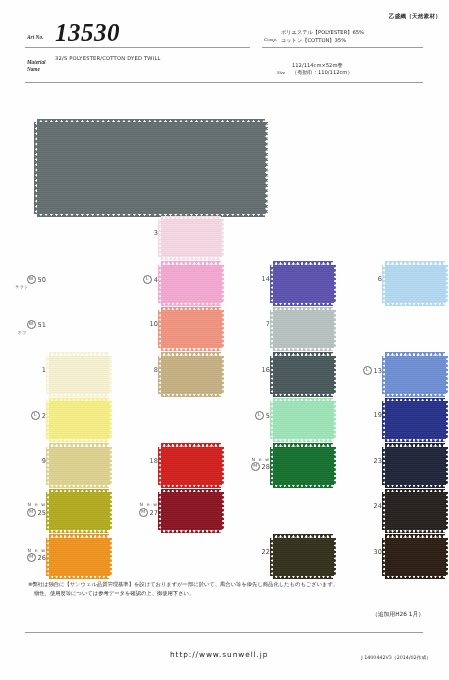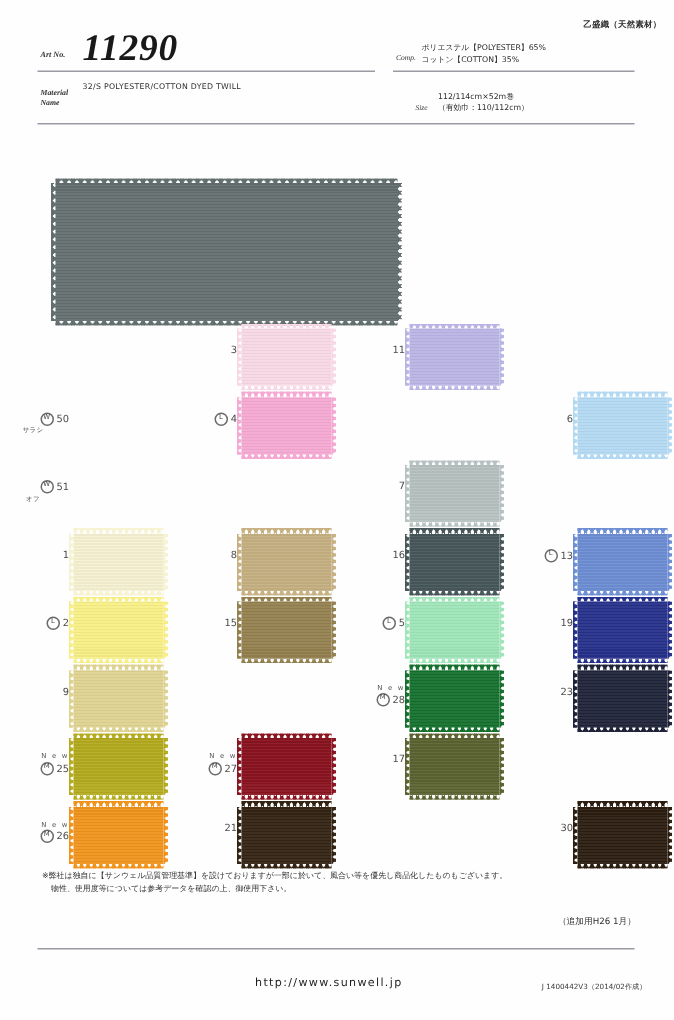--- a/index.html
+++ b/index.html
@@ -106,21 +106,21 @@
   }
 </style>
 </head>
 <body>
 
 <div class="page">
 
   <div class="hdr-tag">乙盛織（天然素材）</div>
 
   <div class="artno-label">Art No.</div>
-  <div class="artno-value">11290</div>
+  <div class="artno-value">13530</div>
   <div class="rule1"></div>
   <div class="rule-mid"></div>
 
   <div class="comp-label">Comp.</div>
   <div class="comp-lines">
     <div>ポリエステル【POLYESTER】65%</div>
     <div>コットン【COTTON】35%</div>
   </div>
 
   <div class="matname-label">
@@ -153,33 +153,20 @@
           </div>
           <div class="swwrap sw">
             <div class="body" style="background: rgb(247, 216, 228);"></div>
             <div class="zz t" style="height: 3.526px; background: linear-gradient(135deg, rgb(247, 216, 228) 50%, transparent 50%) 0px 0px / 4.3px 3.526px repeat-x, linear-gradient(-135deg, rgb(247, 216, 228) 50%, transparent 50%) 2.15px 0px / 4.3px 3.526px repeat-x;"></div>
             <div class="zz b" style="height: 3.526px; background: linear-gradient(45deg, rgb(247, 216, 228) 50%, transparent 50%) 0px 0px / 4.3px 3.526px repeat-x, linear-gradient(-45deg, rgb(247, 216, 228) 50%, transparent 50%) 2.15px 0px / 4.3px 3.526px repeat-x;"></div>
             <div class="zzv l" style="width: 3.526px; background: linear-gradient(45deg, rgb(247, 216, 228) 50%, transparent 50%) 0px 0px / 3.526px 4.3px repeat-y, linear-gradient(135deg, rgb(247, 216, 228) 50%, transparent 50%) 0px 2.15px / 3.526px 4.3px repeat-y;"></div>
             <div class="zzv r" style="width: 3.526px; background: linear-gradient(135deg, rgb(247, 216, 228) 50%, transparent 50%) 0px 0px / 3.526px 4.3px repeat-y, linear-gradient(45deg, rgb(247, 216, 228) 50%, transparent 50%) 0px 2.15px / 3.526px 4.3px repeat-y;"></div>
             <div class="body" style="background: repeating-linear-gradient(0deg, rgba(255, 255, 255, 0.055) 0px, rgba(255, 255, 255, 0.055) 1px, rgba(0, 0, 0, 0.035) 1px, rgba(0, 0, 0, 0.035) 2px);"></div>
           </div>
         </div>
-        <div class="cell" style="left: 224px;">
-          <div class="lbl">
-            <span class="row2"><span class="num">11</span></span>
-          </div>
-          <div class="swwrap sw">
-            <div class="body" style="background: rgb(185, 180, 228);"></div>
-            <div class="zz t" style="height: 3.526px; background: linear-gradient(135deg, rgb(185, 180, 228) 50%, transparent 50%) 0px 0px / 4.3px 3.526px repeat-x, linear-gradient(-135deg, rgb(185, 180, 228) 50%, transparent 50%) 2.15px 0px / 4.3px 3.526px repeat-x;"></div>
-            <div class="zz b" style="height: 3.526px; background: linear-gradient(45deg, rgb(185, 180, 228) 50%, transparent 50%) 0px 0px / 4.3px 3.526px repeat-x, linear-gradient(-45deg, rgb(185, 180, 228) 50%, transparent 50%) 2.15px 0px / 4.3px 3.526px repeat-x;"></div>
-            <div class="zzv l" style="width: 3.526px; background: linear-gradient(45deg, rgb(185, 180, 228) 50%, transparent 50%) 0px 0px / 3.526px 4.3px repeat-y, linear-gradient(135deg, rgb(185, 180, 228) 50%, transparent 50%) 0px 2.15px / 3.526px 4.3px repeat-y;"></div>
-            <div class="zzv r" style="width: 3.526px; background: linear-gradient(135deg, rgb(185, 180, 228) 50%, transparent 50%) 0px 0px / 3.526px 4.3px repeat-y, linear-gradient(45deg, rgb(185, 180, 228) 50%, transparent 50%) 0px 2.15px / 3.526px 4.3px repeat-y;"></div>
-            <div class="body" style="background: repeating-linear-gradient(0deg, rgba(255, 255, 255, 0.055) 0px, rgba(255, 255, 255, 0.055) 1px, rgba(0, 0, 0, 0.035) 1px, rgba(0, 0, 0, 0.035) 2px);"></div>
-          </div>
-        </div>
       </div>
       <div class="grow">
         <div class="cell" style="left: 0px;">
           <div class="lbl">
             <span class="row2"><span class="pre">W</span><span class="num">50</span></span>
             <span class="sub">サラシ</span>
           </div>
         </div>
         <div class="cell" style="left: 112px;">
           <div class="lbl">
@@ -187,20 +174,33 @@
           </div>
           <div class="swwrap sw">
             <div class="body" style="background: rgb(244, 168, 210);"></div>
             <div class="zz t" style="height: 3.526px; background: linear-gradient(135deg, rgb(244, 168, 210) 50%, transparent 50%) 0px 0px / 4.3px 3.526px repeat-x, linear-gradient(-135deg, rgb(244, 168, 210) 50%, transparent 50%) 2.15px 0px / 4.3px 3.526px repeat-x;"></div>
             <div class="zz b" style="height: 3.526px; background: linear-gradient(45deg, rgb(244, 168, 210) 50%, transparent 50%) 0px 0px / 4.3px 3.526px repeat-x, linear-gradient(-45deg, rgb(244, 168, 210) 50%, transparent 50%) 2.15px 0px / 4.3px 3.526px repeat-x;"></div>
             <div class="zzv l" style="width: 3.526px; background: linear-gradient(45deg, rgb(244, 168, 210) 50%, transparent 50%) 0px 0px / 3.526px 4.3px repeat-y, linear-gradient(135deg, rgb(244, 168, 210) 50%, transparent 50%) 0px 2.15px / 3.526px 4.3px repeat-y;"></div>
             <div class="zzv r" style="width: 3.526px; background: linear-gradient(135deg, rgb(244, 168, 210) 50%, transparent 50%) 0px 0px / 3.526px 4.3px repeat-y, linear-gradient(45deg, rgb(244, 168, 210) 50%, transparent 50%) 0px 2.15px / 3.526px 4.3px repeat-y;"></div>
             <div class="body" style="background: repeating-linear-gradient(0deg, rgba(255, 255, 255, 0.055) 0px, rgba(255, 255, 255, 0.055) 1px, rgba(0, 0, 0, 0.035) 1px, rgba(0, 0, 0, 0.035) 2px);"></div>
           </div>
         </div>
+        <div class="cell" style="left: 224px;">
+          <div class="lbl">
+            <span class="row2"><span class="num">14</span></span>
+          </div>
+          <div class="swwrap sw">
+            <div class="body" style="background: rgb(90, 82, 174);"></div>
+            <div class="zz t" style="height: 3.526px; background: linear-gradient(135deg, rgb(90, 82, 174) 50%, transparent 50%) 0px 0px / 4.3px 3.526px repeat-x, linear-gradient(-135deg, rgb(90, 82, 174) 50%, transparent 50%) 2.15px 0px / 4.3px 3.526px repeat-x;"></div>
+            <div class="zz b" style="height: 3.526px; background: linear-gradient(45deg, rgb(90, 82, 174) 50%, transparent 50%) 0px 0px / 4.3px 3.526px repeat-x, linear-gradient(-45deg, rgb(90, 82, 174) 50%, transparent 50%) 2.15px 0px / 4.3px 3.526px repeat-x;"></div>
+            <div class="zzv l" style="width: 3.526px; background: linear-gradient(45deg, rgb(90, 82, 174) 50%, transparent 50%) 0px 0px / 3.526px 4.3px repeat-y, linear-gradient(135deg, rgb(90, 82, 174) 50%, transparent 50%) 0px 2.15px / 3.526px 4.3px repeat-y;"></div>
+            <div class="zzv r" style="width: 3.526px; background: linear-gradient(135deg, rgb(90, 82, 174) 50%, transparent 50%) 0px 0px / 3.526px 4.3px repeat-y, linear-gradient(45deg, rgb(90, 82, 174) 50%, transparent 50%) 0px 2.15px / 3.526px 4.3px repeat-y;"></div>
+            <div class="body" style="background: repeating-linear-gradient(0deg, rgba(255, 255, 255, 0.055) 0px, rgba(255, 255, 255, 0.055) 1px, rgba(0, 0, 0, 0.035) 1px, rgba(0, 0, 0, 0.035) 2px);"></div>
+          </div>
+        </div>
         <div class="cell" style="left: 336px;">
           <div class="lbl">
             <span class="row2"><span class="num">6</span></span>
           </div>
           <div class="swwrap sw">
             <div class="body" style="background: rgb(179, 217, 242);"></div>
             <div class="zz t" style="height: 3.526px; background: linear-gradient(135deg, rgb(179, 217, 242) 50%, transparent 50%) 0px 0px / 4.3px 3.526px repeat-x, linear-gradient(-135deg, rgb(179, 217, 242) 50%, transparent 50%) 2.15px 0px / 4.3px 3.526px repeat-x;"></div>
             <div class="zz b" style="height: 3.526px; background: linear-gradient(45deg, rgb(179, 217, 242) 50%, transparent 50%) 0px 0px / 4.3px 3.526px repeat-x, linear-gradient(-45deg, rgb(179, 217, 242) 50%, transparent 50%) 2.15px 0px / 4.3px 3.526px repeat-x;"></div>
             <div class="zzv l" style="width: 3.526px; background: linear-gradient(45deg, rgb(179, 217, 242) 50%, transparent 50%) 0px 0px / 3.526px 4.3px repeat-y, linear-gradient(135deg, rgb(179, 217, 242) 50%, transparent 50%) 0px 2.15px / 3.526px 4.3px repeat-y;"></div>
             <div class="zzv r" style="width: 3.526px; background: linear-gradient(135deg, rgb(179, 217, 242) 50%, transparent 50%) 0px 0px / 3.526px 4.3px repeat-y, linear-gradient(45deg, rgb(179, 217, 242) 50%, transparent 50%) 0px 2.15px / 3.526px 4.3px repeat-y;"></div>
@@ -208,20 +208,33 @@
           </div>
         </div>
       </div>
       <div class="grow">
         <div class="cell" style="left: 0px;">
           <div class="lbl">
             <span class="row2"><span class="pre">W</span><span class="num">51</span></span>
             <span class="sub">オフ</span>
           </div>
         </div>
+        <div class="cell" style="left: 112px;">
+          <div class="lbl">
+            <span class="row2"><span class="num">10</span></span>
+          </div>
+          <div class="swwrap sw">
+            <div class="body" style="background: rgb(242, 148, 127);"></div>
+            <div class="zz t" style="height: 3.526px; background: linear-gradient(135deg, rgb(242, 148, 127) 50%, transparent 50%) 0px 0px / 4.3px 3.526px repeat-x, linear-gradient(-135deg, rgb(242, 148, 127) 50%, transparent 50%) 2.15px 0px / 4.3px 3.526px repeat-x;"></div>
+            <div class="zz b" style="height: 3.526px; background: linear-gradient(45deg, rgb(242, 148, 127) 50%, transparent 50%) 0px 0px / 4.3px 3.526px repeat-x, linear-gradient(-45deg, rgb(242, 148, 127) 50%, transparent 50%) 2.15px 0px / 4.3px 3.526px repeat-x;"></div>
+            <div class="zzv l" style="width: 3.526px; background: linear-gradient(45deg, rgb(242, 148, 127) 50%, transparent 50%) 0px 0px / 3.526px 4.3px repeat-y, linear-gradient(135deg, rgb(242, 148, 127) 50%, transparent 50%) 0px 2.15px / 3.526px 4.3px repeat-y;"></div>
+            <div class="zzv r" style="width: 3.526px; background: linear-gradient(135deg, rgb(242, 148, 127) 50%, transparent 50%) 0px 0px / 3.526px 4.3px repeat-y, linear-gradient(45deg, rgb(242, 148, 127) 50%, transparent 50%) 0px 2.15px / 3.526px 4.3px repeat-y;"></div>
+            <div class="body" style="background: repeating-linear-gradient(0deg, rgba(255, 255, 255, 0.055) 0px, rgba(255, 255, 255, 0.055) 1px, rgba(0, 0, 0, 0.035) 1px, rgba(0, 0, 0, 0.035) 2px);"></div>
+          </div>
+        </div>
         <div class="cell" style="left: 224px;">
           <div class="lbl">
             <span class="row2"><span class="num">7</span></span>
           </div>
           <div class="swwrap sw">
             <div class="body" style="background: rgb(182, 194, 193);"></div>
             <div class="zz t" style="height: 3.526px; background: linear-gradient(135deg, rgb(182, 194, 193) 50%, transparent 50%) 0px 0px / 4.3px 3.526px repeat-x, linear-gradient(-135deg, rgb(182, 194, 193) 50%, transparent 50%) 2.15px 0px / 4.3px 3.526px repeat-x;"></div>
             <div class="zz b" style="height: 3.526px; background: linear-gradient(45deg, rgb(182, 194, 193) 50%, transparent 50%) 0px 0px / 4.3px 3.526px repeat-x, linear-gradient(-45deg, rgb(182, 194, 193) 50%, transparent 50%) 2.15px 0px / 4.3px 3.526px repeat-x;"></div>
             <div class="zzv l" style="width: 3.526px; background: linear-gradient(45deg, rgb(182, 194, 193) 50%, transparent 50%) 0px 0px / 3.526px 4.3px repeat-y, linear-gradient(135deg, rgb(182, 194, 193) 50%, transparent 50%) 0px 2.15px / 3.526px 4.3px repeat-y;"></div>
             <div class="zzv r" style="width: 3.526px; background: linear-gradient(135deg, rgb(182, 194, 193) 50%, transparent 50%) 0px 0px / 3.526px 4.3px repeat-y, linear-gradient(45deg, rgb(182, 194, 193) 50%, transparent 50%) 0px 2.15px / 3.526px 4.3px repeat-y;"></div>
@@ -290,33 +303,20 @@
           </div>
           <div class="swwrap sw">
             <div class="body" style="background: rgb(247, 239, 133);"></div>
             <div class="zz t" style="height: 3.526px; background: linear-gradient(135deg, rgb(247, 239, 133) 50%, transparent 50%) 0px 0px / 4.3px 3.526px repeat-x, linear-gradient(-135deg, rgb(247, 239, 133) 50%, transparent 50%) 2.15px 0px / 4.3px 3.526px repeat-x;"></div>
             <div class="zz b" style="height: 3.526px; background: linear-gradient(45deg, rgb(247, 239, 133) 50%, transparent 50%) 0px 0px / 4.3px 3.526px repeat-x, linear-gradient(-45deg, rgb(247, 239, 133) 50%, transparent 50%) 2.15px 0px / 4.3px 3.526px repeat-x;"></div>
             <div class="zzv l" style="width: 3.526px; background: linear-gradient(45deg, rgb(247, 239, 133) 50%, transparent 50%) 0px 0px / 3.526px 4.3px repeat-y, linear-gradient(135deg, rgb(247, 239, 133) 50%, transparent 50%) 0px 2.15px / 3.526px 4.3px repeat-y;"></div>
             <div class="zzv r" style="width: 3.526px; background: linear-gradient(135deg, rgb(247, 239, 133) 50%, transparent 50%) 0px 0px / 3.526px 4.3px repeat-y, linear-gradient(45deg, rgb(247, 239, 133) 50%, transparent 50%) 0px 2.15px / 3.526px 4.3px repeat-y;"></div>
             <div class="body" style="background: repeating-linear-gradient(0deg, rgba(255, 255, 255, 0.055) 0px, rgba(255, 255, 255, 0.055) 1px, rgba(0, 0, 0, 0.035) 1px, rgba(0, 0, 0, 0.035) 2px);"></div>
           </div>
         </div>
-        <div class="cell" style="left: 112px;">
-          <div class="lbl">
-            <span class="row2"><span class="num">15</span></span>
-          </div>
-          <div class="swwrap sw">
-            <div class="body" style="background: rgb(147, 128, 79);"></div>
-            <div class="zz t" style="height: 3.526px; background: linear-gradient(135deg, rgb(147, 128, 79) 50%, transparent 50%) 0px 0px / 4.3px 3.526px repeat-x, linear-gradient(-135deg, rgb(147, 128, 79) 50%, transparent 50%) 2.15px 0px / 4.3px 3.526px repeat-x;"></div>
-            <div class="zz b" style="height: 3.526px; background: linear-gradient(45deg, rgb(147, 128, 79) 50%, transparent 50%) 0px 0px / 4.3px 3.526px repeat-x, linear-gradient(-45deg, rgb(147, 128, 79) 50%, transparent 50%) 2.15px 0px / 4.3px 3.526px repeat-x;"></div>
-            <div class="zzv l" style="width: 3.526px; background: linear-gradient(45deg, rgb(147, 128, 79) 50%, transparent 50%) 0px 0px / 3.526px 4.3px repeat-y, linear-gradient(135deg, rgb(147, 128, 79) 50%, transparent 50%) 0px 2.15px / 3.526px 4.3px repeat-y;"></div>
-            <div class="zzv r" style="width: 3.526px; background: linear-gradient(135deg, rgb(147, 128, 79) 50%, transparent 50%) 0px 0px / 3.526px 4.3px repeat-y, linear-gradient(45deg, rgb(147, 128, 79) 50%, transparent 50%) 0px 2.15px / 3.526px 4.3px repeat-y;"></div>
-            <div class="body" style="background: repeating-linear-gradient(0deg, rgba(255, 255, 255, 0.055) 0px, rgba(255, 255, 255, 0.055) 1px, rgba(0, 0, 0, 0.035) 1px, rgba(0, 0, 0, 0.035) 2px);"></div>
-          </div>
-        </div>
         <div class="cell" style="left: 224px;">
           <div class="lbl">
             <span class="row2"><span class="pre">L</span><span class="num">5</span></span>
           </div>
           <div class="swwrap sw">
             <div class="body" style="background: rgb(158, 229, 184);"></div>
             <div class="zz t" style="height: 3.526px; background: linear-gradient(135deg, rgb(158, 229, 184) 50%, transparent 50%) 0px 0px / 4.3px 3.526px repeat-x, linear-gradient(-135deg, rgb(158, 229, 184) 50%, transparent 50%) 2.15px 0px / 4.3px 3.526px repeat-x;"></div>
             <div class="zz b" style="height: 3.526px; background: linear-gradient(45deg, rgb(158, 229, 184) 50%, transparent 50%) 0px 0px / 4.3px 3.526px repeat-x, linear-gradient(-45deg, rgb(158, 229, 184) 50%, transparent 50%) 2.15px 0px / 4.3px 3.526px repeat-x;"></div>
             <div class="zzv l" style="width: 3.526px; background: linear-gradient(45deg, rgb(158, 229, 184) 50%, transparent 50%) 0px 0px / 3.526px 4.3px repeat-y, linear-gradient(135deg, rgb(158, 229, 184) 50%, transparent 50%) 0px 2.15px / 3.526px 4.3px repeat-y;"></div>
             <div class="zzv r" style="width: 3.526px; background: linear-gradient(135deg, rgb(158, 229, 184) 50%, transparent 50%) 0px 0px / 3.526px 4.3px repeat-y, linear-gradient(45deg, rgb(158, 229, 184) 50%, transparent 50%) 0px 2.15px / 3.526px 4.3px repeat-y;"></div>
@@ -344,20 +344,33 @@
           </div>
           <div class="swwrap sw">
             <div class="body" style="background: rgb(222, 210, 144);"></div>
             <div class="zz t" style="height: 3.526px; background: linear-gradient(135deg, rgb(222, 210, 144) 50%, transparent 50%) 0px 0px / 4.3px 3.526px repeat-x, linear-gradient(-135deg, rgb(222, 210, 144) 50%, transparent 50%) 2.15px 0px / 4.3px 3.526px repeat-x;"></div>
             <div class="zz b" style="height: 3.526px; background: linear-gradient(45deg, rgb(222, 210, 144) 50%, transparent 50%) 0px 0px / 4.3px 3.526px repeat-x, linear-gradient(-45deg, rgb(222, 210, 144) 50%, transparent 50%) 2.15px 0px / 4.3px 3.526px repeat-x;"></div>
             <div class="zzv l" style="width: 3.526px; background: linear-gradient(45deg, rgb(222, 210, 144) 50%, transparent 50%) 0px 0px / 3.526px 4.3px repeat-y, linear-gradient(135deg, rgb(222, 210, 144) 50%, transparent 50%) 0px 2.15px / 3.526px 4.3px repeat-y;"></div>
             <div class="zzv r" style="width: 3.526px; background: linear-gradient(135deg, rgb(222, 210, 144) 50%, transparent 50%) 0px 0px / 3.526px 4.3px repeat-y, linear-gradient(45deg, rgb(222, 210, 144) 50%, transparent 50%) 0px 2.15px / 3.526px 4.3px repeat-y;"></div>
             <div class="body" style="background: repeating-linear-gradient(0deg, rgba(255, 255, 255, 0.055) 0px, rgba(255, 255, 255, 0.055) 1px, rgba(0, 0, 0, 0.035) 1px, rgba(0, 0, 0, 0.035) 2px);"></div>
           </div>
         </div>
+        <div class="cell" style="left: 112px;">
+          <div class="lbl">
+            <span class="row2"><span class="num">18</span></span>
+          </div>
+          <div class="swwrap sw">
+            <div class="body" style="background: rgb(211, 31, 28);"></div>
+            <div class="zz t" style="height: 3.526px; background: linear-gradient(135deg, rgb(211, 31, 28) 50%, transparent 50%) 0px 0px / 4.3px 3.526px repeat-x, linear-gradient(-135deg, rgb(211, 31, 28) 50%, transparent 50%) 2.15px 0px / 4.3px 3.526px repeat-x;"></div>
+            <div class="zz b" style="height: 3.526px; background: linear-gradient(45deg, rgb(211, 31, 28) 50%, transparent 50%) 0px 0px / 4.3px 3.526px repeat-x, linear-gradient(-45deg, rgb(211, 31, 28) 50%, transparent 50%) 2.15px 0px / 4.3px 3.526px repeat-x;"></div>
+            <div class="zzv l" style="width: 3.526px; background: linear-gradient(45deg, rgb(211, 31, 28) 50%, transparent 50%) 0px 0px / 3.526px 4.3px repeat-y, linear-gradient(135deg, rgb(211, 31, 28) 50%, transparent 50%) 0px 2.15px / 3.526px 4.3px repeat-y;"></div>
+            <div class="zzv r" style="width: 3.526px; background: linear-gradient(135deg, rgb(211, 31, 28) 50%, transparent 50%) 0px 0px / 3.526px 4.3px repeat-y, linear-gradient(45deg, rgb(211, 31, 28) 50%, transparent 50%) 0px 2.15px / 3.526px 4.3px repeat-y;"></div>
+            <div class="body" style="background: repeating-linear-gradient(0deg, rgba(255, 255, 255, 0.055) 0px, rgba(255, 255, 255, 0.055) 1px, rgba(0, 0, 0, 0.035) 1px, rgba(0, 0, 0, 0.035) 2px);"></div>
+          </div>
+        </div>
         <div class="cell" style="left: 224px;">
           <div class="lbl">
             <span class="new">N e w</span>
             <span class="row2"><span class="pre">M</span><span class="num">28</span></span>
           </div>
           <div class="swwrap sw">
             <div class="body" style="background: rgb(20, 112, 44);"></div>
             <div class="zz t" style="height: 3.526px; background: linear-gradient(135deg, rgb(20, 112, 44) 50%, transparent 50%) 0px 0px / 4.3px 3.526px repeat-x, linear-gradient(-135deg, rgb(20, 112, 44) 50%, transparent 50%) 2.15px 0px / 4.3px 3.526px repeat-x;"></div>
             <div class="zz b" style="height: 3.526px; background: linear-gradient(45deg, rgb(20, 112, 44) 50%, transparent 50%) 0px 0px / 4.3px 3.526px repeat-x, linear-gradient(-45deg, rgb(20, 112, 44) 50%, transparent 50%) 2.15px 0px / 4.3px 3.526px repeat-x;"></div>
             <div class="zzv l" style="width: 3.526px; background: linear-gradient(45deg, rgb(20, 112, 44) 50%, transparent 50%) 0px 0px / 3.526px 4.3px repeat-y, linear-gradient(135deg, rgb(20, 112, 44) 50%, transparent 50%) 0px 2.15px / 3.526px 4.3px repeat-y;"></div>
@@ -401,59 +414,59 @@
           </div>
           <div class="swwrap sw">
             <div class="body" style="background: rgb(138, 20, 32);"></div>
             <div class="zz t" style="height: 3.526px; background: linear-gradient(135deg, rgb(138, 20, 32) 50%, transparent 50%) 0px 0px / 4.3px 3.526px repeat-x, linear-gradient(-135deg, rgb(138, 20, 32) 50%, transparent 50%) 2.15px 0px / 4.3px 3.526px repeat-x;"></div>
             <div class="zz b" style="height: 3.526px; background: linear-gradient(45deg, rgb(138, 20, 32) 50%, transparent 50%) 0px 0px / 4.3px 3.526px repeat-x, linear-gradient(-45deg, rgb(138, 20, 32) 50%, transparent 50%) 2.15px 0px / 4.3px 3.526px repeat-x;"></div>
             <div class="zzv l" style="width: 3.526px; background: linear-gradient(45deg, rgb(138, 20, 32) 50%, transparent 50%) 0px 0px / 3.526px 4.3px repeat-y, linear-gradient(135deg, rgb(138, 20, 32) 50%, transparent 50%) 0px 2.15px / 3.526px 4.3px repeat-y;"></div>
             <div class="zzv r" style="width: 3.526px; background: linear-gradient(135deg, rgb(138, 20, 32) 50%, transparent 50%) 0px 0px / 3.526px 4.3px repeat-y, linear-gradient(45deg, rgb(138, 20, 32) 50%, transparent 50%) 0px 2.15px / 3.526px 4.3px repeat-y;"></div>
             <div class="body" style="background: repeating-linear-gradient(0deg, rgba(255, 255, 255, 0.055) 0px, rgba(255, 255, 255, 0.055) 1px, rgba(0, 0, 0, 0.035) 1px, rgba(0, 0, 0, 0.035) 2px);"></div>
           </div>
         </div>
-        <div class="cell" style="left: 224px;">
-          <div class="lbl">
-            <span class="row2"><span class="num">17</span></span>
-          </div>
-          <div class="swwrap sw">
-            <div class="body" style="background: rgb(92, 99, 49);"></div>
-            <div class="zz t" style="height: 3.526px; background: linear-gradient(135deg, rgb(92, 99, 49) 50%, transparent 50%) 0px 0px / 4.3px 3.526px repeat-x, linear-gradient(-135deg, rgb(92, 99, 49) 50%, transparent 50%) 2.15px 0px / 4.3px 3.526px repeat-x;"></div>
-            <div class="zz b" style="height: 3.526px; background: linear-gradient(45deg, rgb(92, 99, 49) 50%, transparent 50%) 0px 0px / 4.3px 3.526px repeat-x, linear-gradient(-45deg, rgb(92, 99, 49) 50%, transparent 50%) 2.15px 0px / 4.3px 3.526px repeat-x;"></div>
-            <div class="zzv l" style="width: 3.526px; background: linear-gradient(45deg, rgb(92, 99, 49) 50%, transparent 50%) 0px 0px / 3.526px 4.3px repeat-y, linear-gradient(135deg, rgb(92, 99, 49) 50%, transparent 50%) 0px 2.15px / 3.526px 4.3px repeat-y;"></div>
-            <div class="zzv r" style="width: 3.526px; background: linear-gradient(135deg, rgb(92, 99, 49) 50%, transparent 50%) 0px 0px / 3.526px 4.3px repeat-y, linear-gradient(45deg, rgb(92, 99, 49) 50%, transparent 50%) 0px 2.15px / 3.526px 4.3px repeat-y;"></div>
+        <div class="cell" style="left: 336px;">
+          <div class="lbl">
+            <span class="row2"><span class="num">24</span></span>
+          </div>
+          <div class="swwrap sw">
+            <div class="body" style="background: rgb(35, 32, 29);"></div>
+            <div class="zz t" style="height: 3.526px; background: linear-gradient(135deg, rgb(35, 32, 29) 50%, transparent 50%) 0px 0px / 4.3px 3.526px repeat-x, linear-gradient(-135deg, rgb(35, 32, 29) 50%, transparent 50%) 2.15px 0px / 4.3px 3.526px repeat-x;"></div>
+            <div class="zz b" style="height: 3.526px; background: linear-gradient(45deg, rgb(35, 32, 29) 50%, transparent 50%) 0px 0px / 4.3px 3.526px repeat-x, linear-gradient(-45deg, rgb(35, 32, 29) 50%, transparent 50%) 2.15px 0px / 4.3px 3.526px repeat-x;"></div>
+            <div class="zzv l" style="width: 3.526px; background: linear-gradient(45deg, rgb(35, 32, 29) 50%, transparent 50%) 0px 0px / 3.526px 4.3px repeat-y, linear-gradient(135deg, rgb(35, 32, 29) 50%, transparent 50%) 0px 2.15px / 3.526px 4.3px repeat-y;"></div>
+            <div class="zzv r" style="width: 3.526px; background: linear-gradient(135deg, rgb(35, 32, 29) 50%, transparent 50%) 0px 0px / 3.526px 4.3px repeat-y, linear-gradient(45deg, rgb(35, 32, 29) 50%, transparent 50%) 0px 2.15px / 3.526px 4.3px repeat-y;"></div>
             <div class="body" style="background: repeating-linear-gradient(0deg, rgba(255, 255, 255, 0.055) 0px, rgba(255, 255, 255, 0.055) 1px, rgba(0, 0, 0, 0.035) 1px, rgba(0, 0, 0, 0.035) 2px);"></div>
           </div>
         </div>
       </div>
       <div class="grow">
         <div class="cell" style="left: 0px;">
           <div class="lbl">
             <span class="new">N e w</span>
             <span class="row2"><span class="pre">M</span><span class="num">26</span></span>
           </div>
           <div class="swwrap sw">
             <div class="body" style="background: rgb(240, 147, 29);"></div>
             <div class="zz t" style="height: 3.526px; background: linear-gradient(135deg, rgb(240, 147, 29) 50%, transparent 50%) 0px 0px / 4.3px 3.526px repeat-x, linear-gradient(-135deg, rgb(240, 147, 29) 50%, transparent 50%) 2.15px 0px / 4.3px 3.526px repeat-x;"></div>
             <div class="zz b" style="height: 3.526px; background: linear-gradient(45deg, rgb(240, 147, 29) 50%, transparent 50%) 0px 0px / 4.3px 3.526px repeat-x, linear-gradient(-45deg, rgb(240, 147, 29) 50%, transparent 50%) 2.15px 0px / 4.3px 3.526px repeat-x;"></div>
             <div class="zzv l" style="width: 3.526px; background: linear-gradient(45deg, rgb(240, 147, 29) 50%, transparent 50%) 0px 0px / 3.526px 4.3px repeat-y, linear-gradient(135deg, rgb(240, 147, 29) 50%, transparent 50%) 0px 2.15px / 3.526px 4.3px repeat-y;"></div>
             <div class="zzv r" style="width: 3.526px; background: linear-gradient(135deg, rgb(240, 147, 29) 50%, transparent 50%) 0px 0px / 3.526px 4.3px repeat-y, linear-gradient(45deg, rgb(240, 147, 29) 50%, transparent 50%) 0px 2.15px / 3.526px 4.3px repeat-y;"></div>
             <div class="body" style="background: repeating-linear-gradient(0deg, rgba(255, 255, 255, 0.055) 0px, rgba(255, 255, 255, 0.055) 1px, rgba(0, 0, 0, 0.035) 1px, rgba(0, 0, 0, 0.035) 2px);"></div>
           </div>
         </div>
-        <div class="cell" style="left: 112px;">
-          <div class="lbl">
-            <span class="row2"><span class="num">21</span></span>
-          </div>
-          <div class="swwrap sw">
-            <div class="body" style="background: rgb(51, 35, 19);"></div>
-            <div class="zz t" style="height: 3.526px; background: linear-gradient(135deg, rgb(51, 35, 19) 50%, transparent 50%) 0px 0px / 4.3px 3.526px repeat-x, linear-gradient(-135deg, rgb(51, 35, 19) 50%, transparent 50%) 2.15px 0px / 4.3px 3.526px repeat-x;"></div>
-            <div class="zz b" style="height: 3.526px; background: linear-gradient(45deg, rgb(51, 35, 19) 50%, transparent 50%) 0px 0px / 4.3px 3.526px repeat-x, linear-gradient(-45deg, rgb(51, 35, 19) 50%, transparent 50%) 2.15px 0px / 4.3px 3.526px repeat-x;"></div>
-            <div class="zzv l" style="width: 3.526px; background: linear-gradient(45deg, rgb(51, 35, 19) 50%, transparent 50%) 0px 0px / 3.526px 4.3px repeat-y, linear-gradient(135deg, rgb(51, 35, 19) 50%, transparent 50%) 0px 2.15px / 3.526px 4.3px repeat-y;"></div>
-            <div class="zzv r" style="width: 3.526px; background: linear-gradient(135deg, rgb(51, 35, 19) 50%, transparent 50%) 0px 0px / 3.526px 4.3px repeat-y, linear-gradient(45deg, rgb(51, 35, 19) 50%, transparent 50%) 0px 2.15px / 3.526px 4.3px repeat-y;"></div>
+        <div class="cell" style="left: 224px;">
+          <div class="lbl">
+            <span class="row2"><span class="num">22</span></span>
+          </div>
+          <div class="swwrap sw">
+            <div class="body" style="background: rgb(50, 48, 28);"></div>
+            <div class="zz t" style="height: 3.526px; background: linear-gradient(135deg, rgb(50, 48, 28) 50%, transparent 50%) 0px 0px / 4.3px 3.526px repeat-x, linear-gradient(-135deg, rgb(50, 48, 28) 50%, transparent 50%) 2.15px 0px / 4.3px 3.526px repeat-x;"></div>
+            <div class="zz b" style="height: 3.526px; background: linear-gradient(45deg, rgb(50, 48, 28) 50%, transparent 50%) 0px 0px / 4.3px 3.526px repeat-x, linear-gradient(-45deg, rgb(50, 48, 28) 50%, transparent 50%) 2.15px 0px / 4.3px 3.526px repeat-x;"></div>
+            <div class="zzv l" style="width: 3.526px; background: linear-gradient(45deg, rgb(50, 48, 28) 50%, transparent 50%) 0px 0px / 3.526px 4.3px repeat-y, linear-gradient(135deg, rgb(50, 48, 28) 50%, transparent 50%) 0px 2.15px / 3.526px 4.3px repeat-y;"></div>
+            <div class="zzv r" style="width: 3.526px; background: linear-gradient(135deg, rgb(50, 48, 28) 50%, transparent 50%) 0px 0px / 3.526px 4.3px repeat-y, linear-gradient(45deg, rgb(50, 48, 28) 50%, transparent 50%) 0px 2.15px / 3.526px 4.3px repeat-y;"></div>
             <div class="body" style="background: repeating-linear-gradient(0deg, rgba(255, 255, 255, 0.055) 0px, rgba(255, 255, 255, 0.055) 1px, rgba(0, 0, 0, 0.035) 1px, rgba(0, 0, 0, 0.035) 2px);"></div>
           </div>
         </div>
         <div class="cell" style="left: 336px;">
           <div class="lbl">
             <span class="row2"><span class="num">30</span></span>
           </div>
           <div class="swwrap sw">
             <div class="body" style="background: rgb(43, 29, 16);"></div>
             <div class="zz t" style="height: 3.526px; background: linear-gradient(135deg, rgb(43, 29, 16) 50%, transparent 50%) 0px 0px / 4.3px 3.526px repeat-x, linear-gradient(-135deg, rgb(43, 29, 16) 50%, transparent 50%) 2.15px 0px / 4.3px 3.526px repeat-x;"></div>

